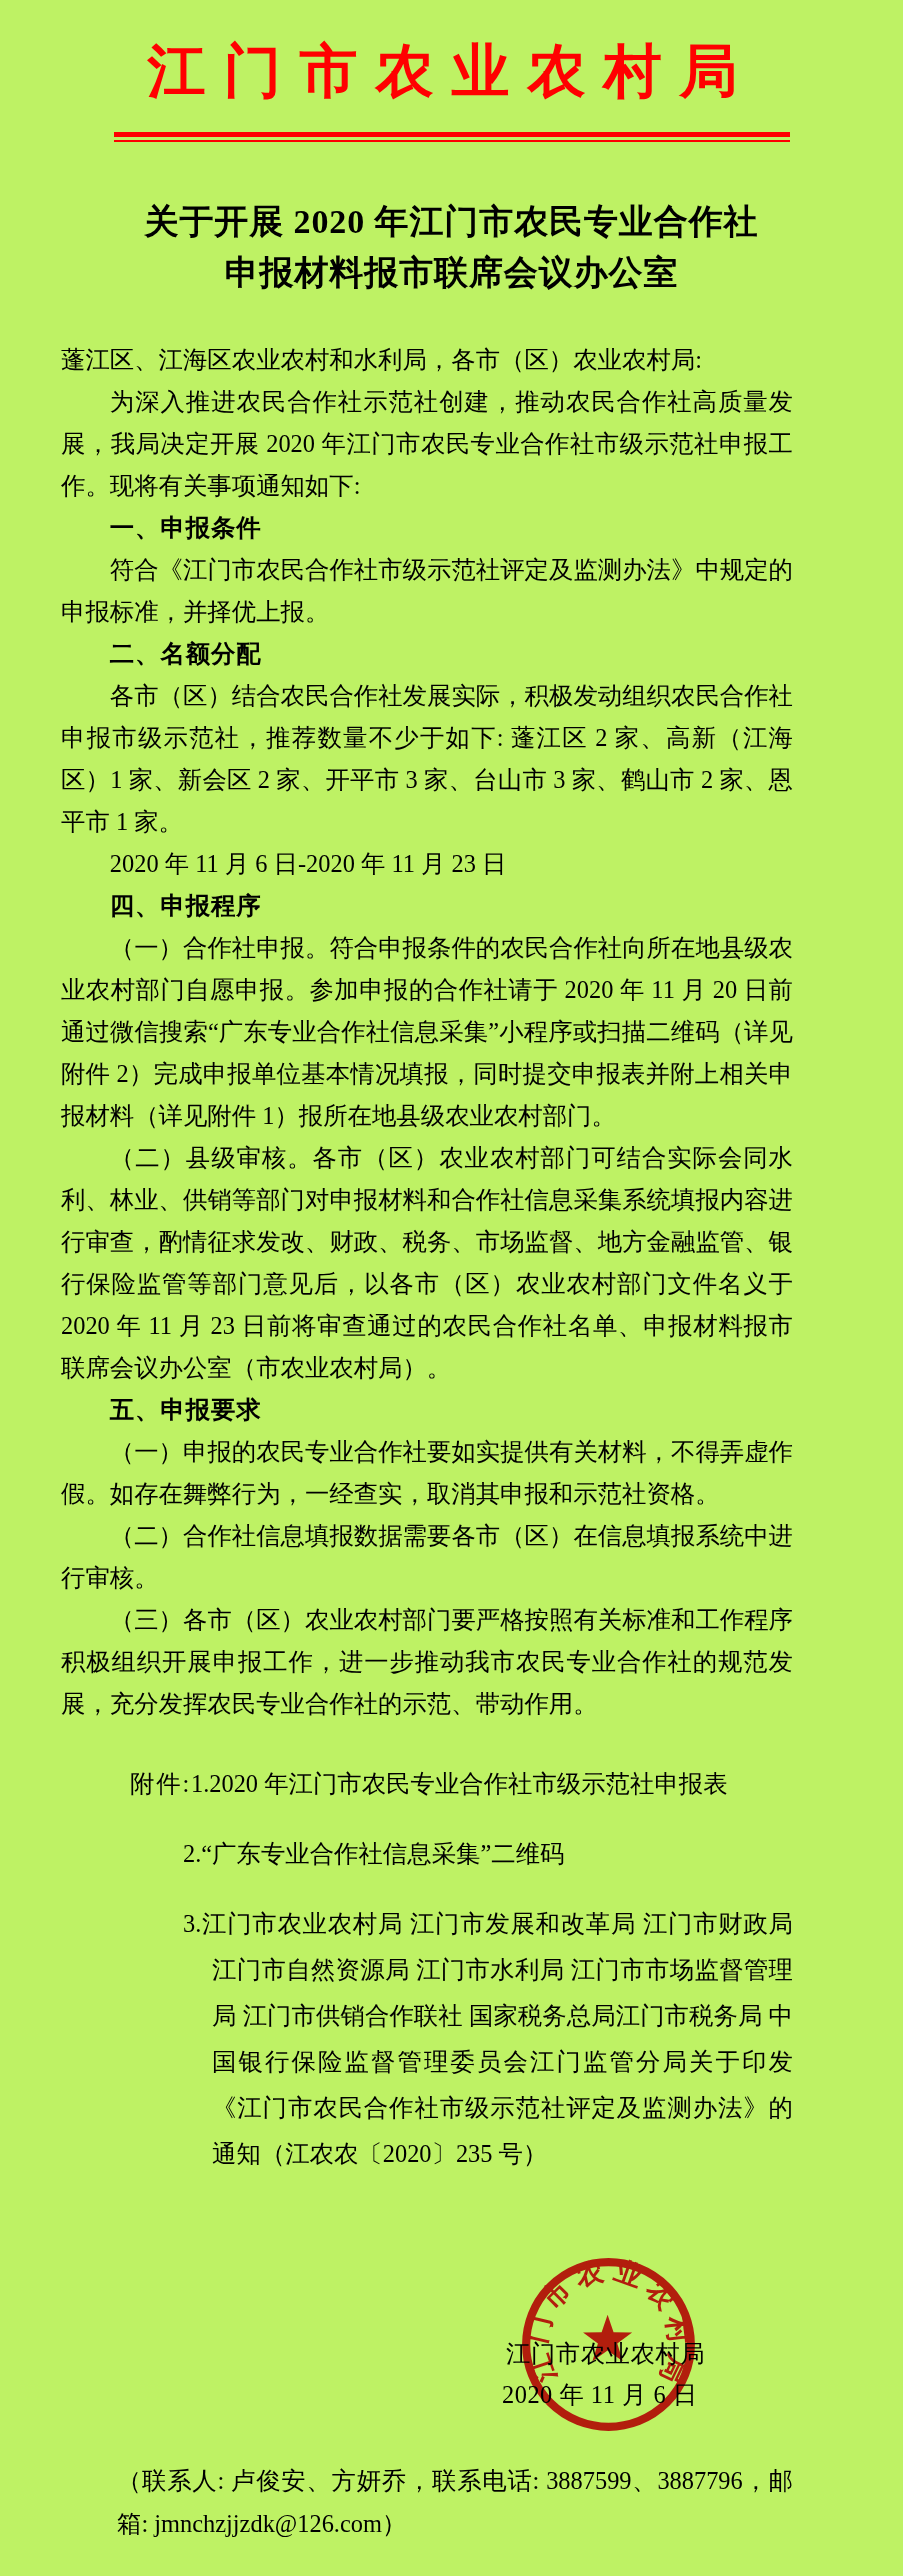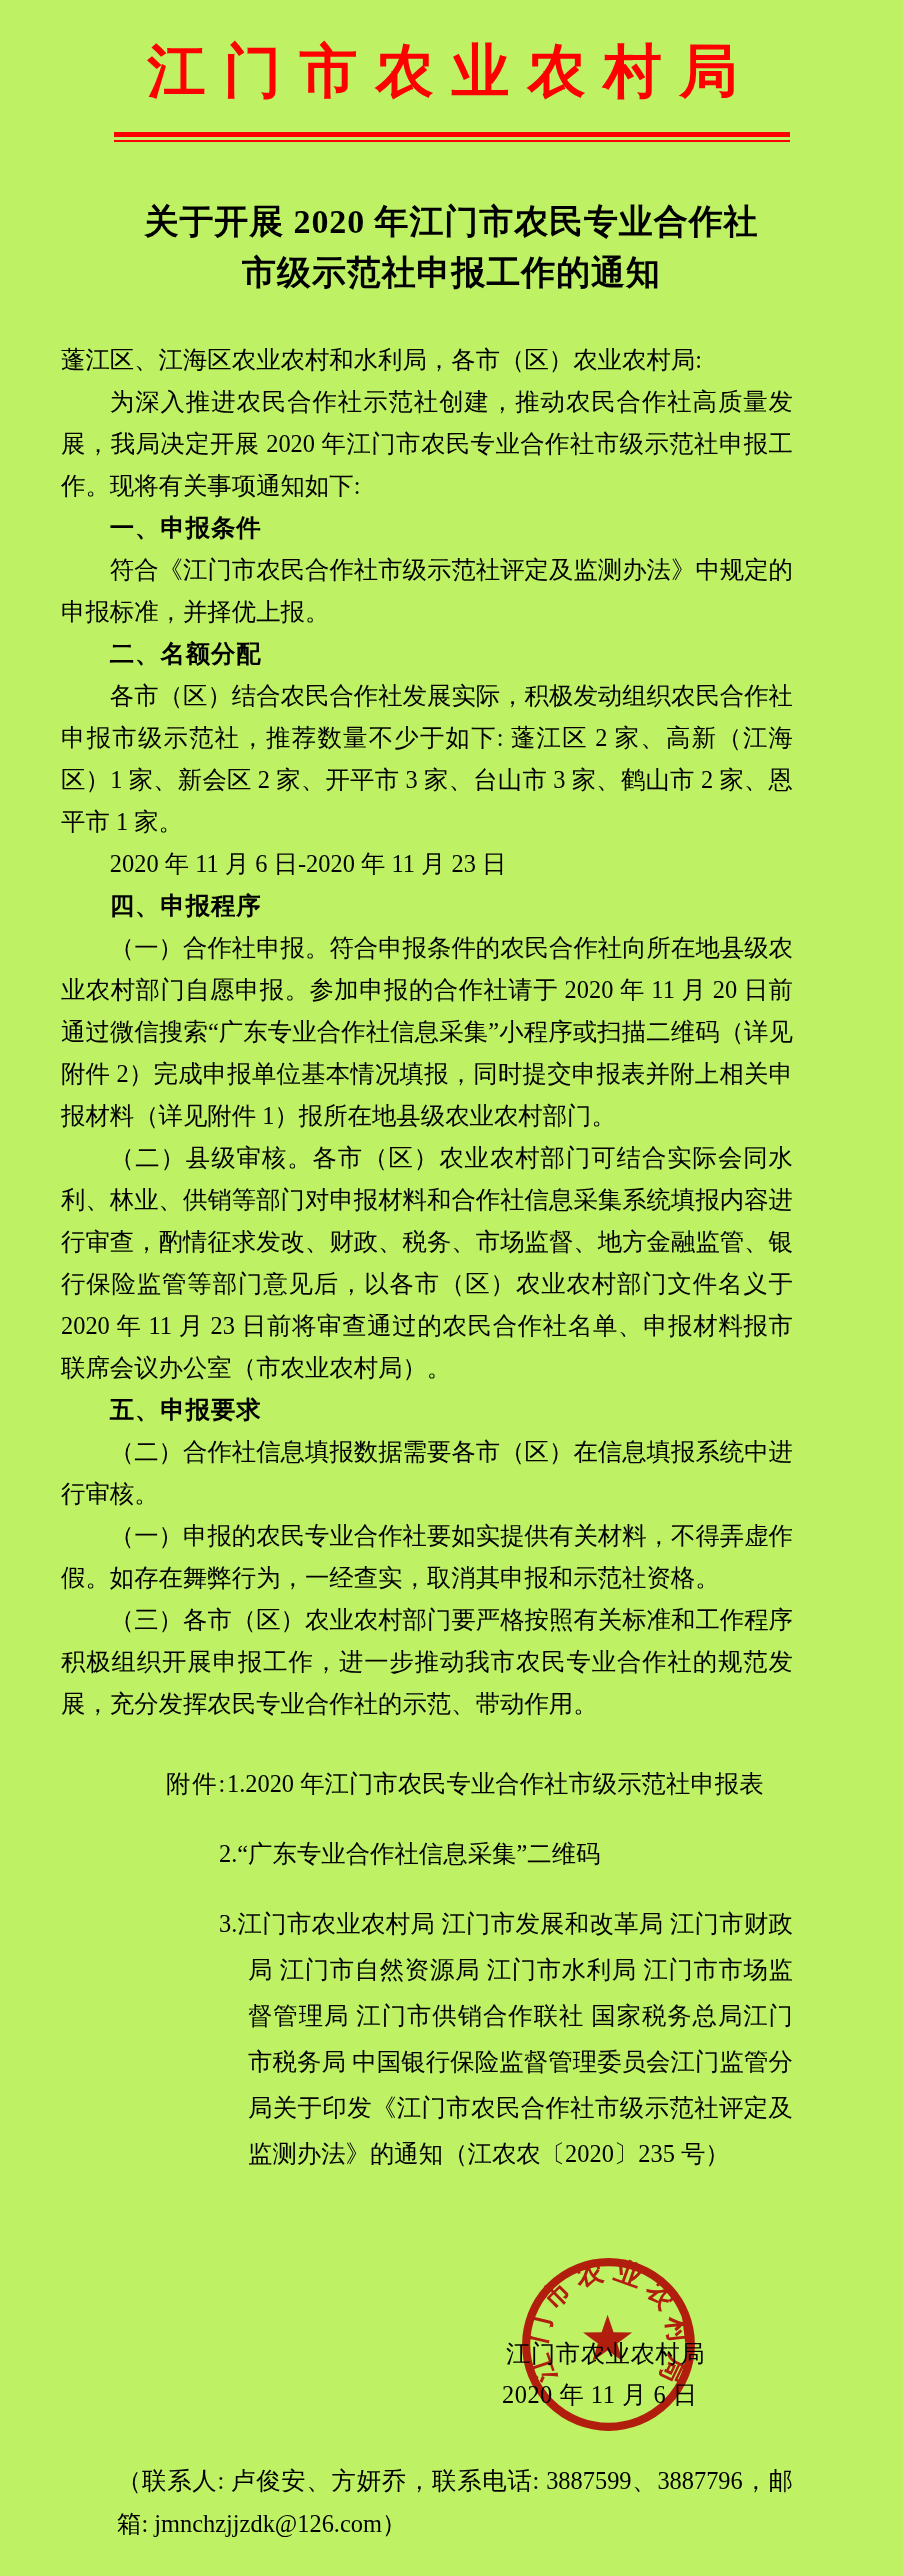--- a/index.html
+++ b/index.html
@@ -54,21 +54,21 @@
   .indent { text-indent: 2em; }
   .sec-heading {
     font-weight: bold;
     text-indent: 2em;
     font-family: "Liberation Sans", "DejaVu Sans", sans-serif;
     letter-spacing: 0.9px;
   }
   
   .attachments {
     margin-top: 36px;
-    padding: 0 110px 0 117px;
+    padding: 0 110px 0 81px;
     font-size: 24.4px;
     line-height: 46px;
     text-align: justify;
   }
   .attach-first { margin-left: 49px; }
   .attach-label { letter-spacing: 1.8px; }
   .attach-item {
     margin-left: 102px;
     padding-left: 29px;
     text-indent: -29px;
@@ -116,37 +116,37 @@
 </head>
 <body>
 
 <div class="page">
 
   <div class="letterhead">江门市农业农村局</div>
   <div class="red-rule"></div>
 
   <div class="doc-title">
     <div>关于开展 2020 年江门市农民专业合作社</div>
-    <div>市级示范社申报工作的通知</div>
+    <div>申报材料报市联席会议办公室</div>
   </div>
 
   <div class="content">
     <p>蓬江区、江海区农业农村和水利局，各市（区）农业农村局:</p>
     <p class="indent">为深入推进农民合作社示范社创建，推动农民合作社高质量发展，我局决定开展 2020 年江门市农民专业合作社市级示范社申报工作。现将有关事项通知如下:</p>
     <p class="sec-heading">一、申报条件</p>
     <p class="indent">符合《江门市农民合作社市级示范社评定及监测办法》中规定的申报标准，并择优上报。</p>
     <p class="sec-heading">二、名额分配</p>
     <p class="indent">各市（区）结合农民合作社发展实际，积极发动组织农民合作社申报市级示范社，推荐数量不少于如下: 蓬江区 2 家、高新（江海区）1 家、新会区 2 家、开平市 3 家、台山市 3 家、鹤山市 2 家、恩平市 1 家。</p>
     <p class="indent">2020 年 11 月 6 日-2020 年 11 月 23 日</p>
     <p class="sec-heading">四、申报程序</p>
     <p class="indent">（一）合作社申报。符合申报条件的农民合作社向所在地县级农业农村部门自愿申报。参加申报的合作社请于 2020 年 11 月 20 日前通过微信搜索“广东专业合作社信息采集”小程序或扫描二维码（详见附件 2）完成申报单位基本情况填报，同时提交申报表并附上相关申报材料（详见附件 1）报所在地县级农业农村部门。</p>
     <p class="indent">（二）县级审核。各市（区）农业农村部门可结合实际会同水利、林业、供销等部门对申报材料和合作社信息采集系统填报内容进行审查，酌情征求发改、财政、税务、市场监督、地方金融监管、银行保险监管等部门意见后，以各市（区）农业农村部门文件名义于 2020 年 11 月 23 日前将审查通过的农民合作社名单、申报材料报市联席会议办公室（市农业农村局）。</p>
     <p class="sec-heading">五、申报要求</p>
+    <p class="indent">（一）申报的农民专业合作社要如实提供有关材料，不得弄虚作假。如存在舞弊行为，一经查实，取消其申报和示范社资格。</p>
     <p class="indent">（二）合作社信息填报数据需要各市（区）在信息填报系统中进行审核。</p>
-    <p class="indent">（一）申报的农民专业合作社要如实提供有关材料，不得弄虚作假。如存在舞弊行为，一经查实，取消其申报和示范社资格。</p>
     <p class="indent">（三）各市（区）农业农村部门要严格按照有关标准和工作程序积极组织开展申报工作，进一步推动我市农民专业合作社的规范发展，充分发挥农民专业合作社的示范、带动作用。</p>
   </div>
 
   <div class="attachments">
     <p class="attach-first"><span class="attach-label">附件:</span><span>1.2020 年江门市农民专业合作社市级示范社申报表</span></p>
     <p class="attach-item">2.“广东专业合作社信息采集”二维码</p>
     <p class="attach-item">3.江门市农业农村局 江门市发展和改革局 江门市财政局 江门市自然资源局 江门市水利局 江门市市场监督管理局 江门市供销合作联社 国家税务总局江门市税务局 中国银行保险监督管理委员会江门监管分局关于印发《江门市农民合作社市级示范社评定及监测办法》的通知（江农农〔2020〕235 号）</p>
   </div>
 
   <div class="sig-agency">江门市农业农村局</div>

